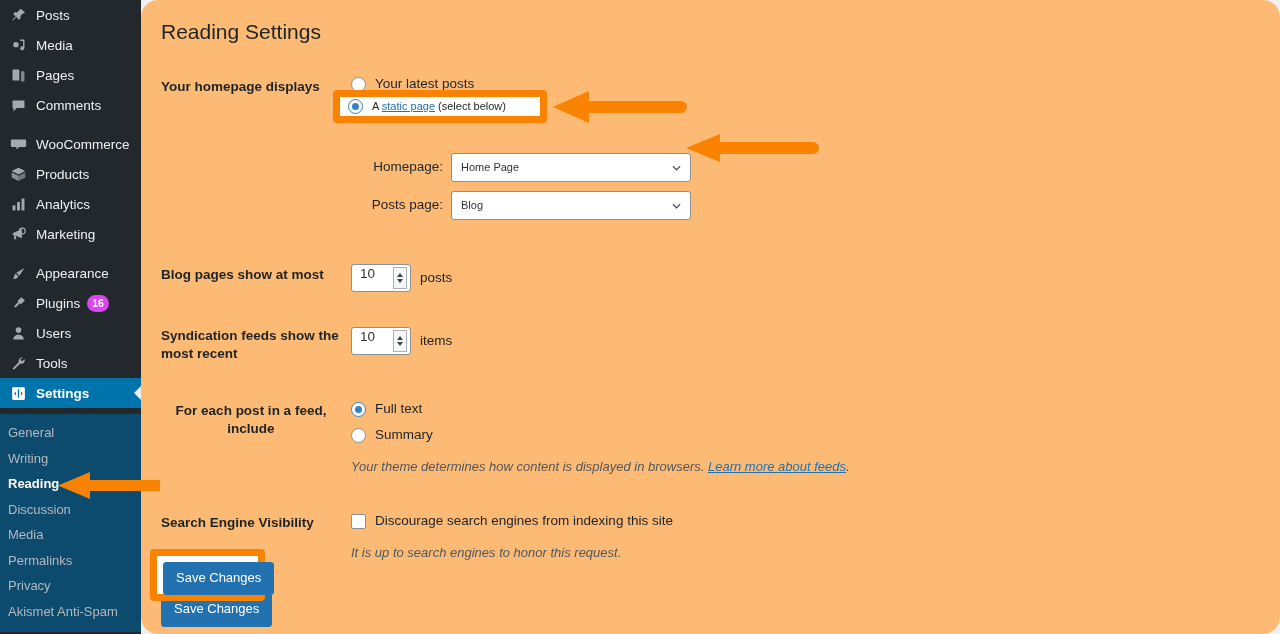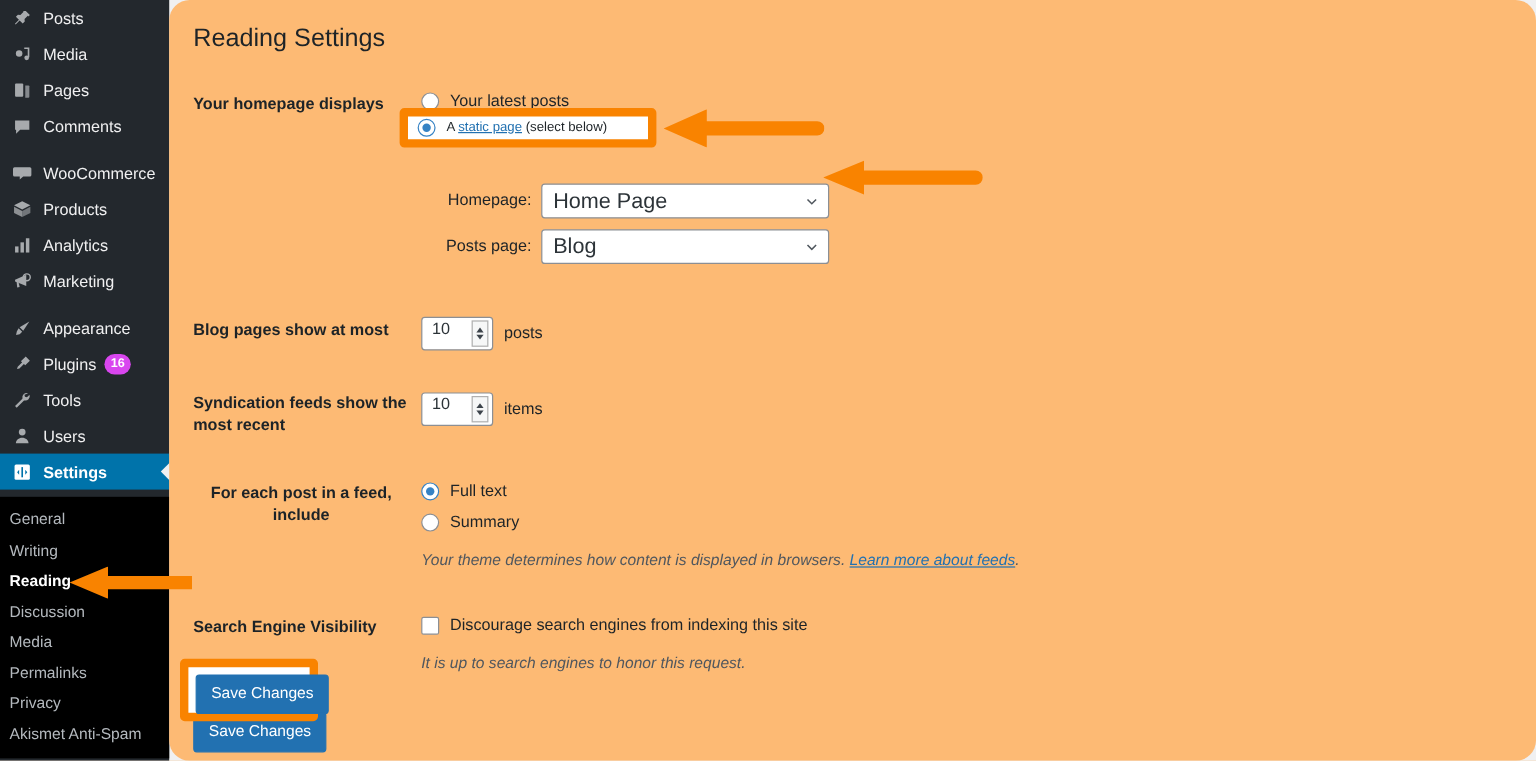--- a/index.html
+++ b/index.html
@@ -63,21 +63,21 @@
     color: #fff;
     font-size: 10.5px;
     font-weight: 600;
     text-align: left;
   }
 
   #submenu {
     position: absolute;
     left: 0; top: 414px;
     width: 141px;
-    background: #000000;
+    background: #0c4a6e;
     padding-top: 6px;
     padding-bottom: 8px;
   }
   .submenu-item {
     display: block;
     height: 25.5px; line-height: 25.5px;
     padding-left: 8px;
     font-size: 13px;
     color: #b4b9be;
     white-space: nowrap;
@@ -176,21 +176,21 @@
     color: #1d2327;
   }
   .select-box {
     position: relative;
     width: 240px; height: 29px;
     border: 1px solid #8c8f94;
     border-radius: 3px;
     background: #fff;
     display: flex; align-items: center;
     padding: 0 26px 0 9px;
-    font-size: 18px;
+    font-size: 11px;
     color: #2c3338;
   }
   .select-box .chev {
     position: absolute; right: 9px; top: 50%;
     margin-top: -3px;
     width: 9px; height: 6px;
   }
 
   .num-row { display: flex; align-items: center; }
   .num-input {
@@ -364,34 +364,34 @@
             <path d="M13.5 2.5l4 4-4.5 4.5-1.3-1.3-4.4 4.4-2.4.7.7-2.4 4.4-4.4L8.7 7z"></path>
           </svg>
       </span>
       <span>Plugins</span>
       <span class="badge">16</span>
     </div>
 
     <div class="menu-item">
       <span class="mi-icon">
         <svg width="17" height="17" viewBox="0 0 20 20" fill="currentColor">
-            <path d="M15.8 3.2a4.4 4.4 0 00-5.6 5.4L3 15.8 4.6 17.4l7.2-7.2a4.4 4.4 0 005.4-5.6l-2.5 2.5-2-.5-.5-2z"></path>
-          </svg>
-      </span>
-      <span>Tools</span>
-    </div>
-
-    <div class="menu-item">
-      <span class="mi-icon">
-        <svg width="17" height="17" viewBox="0 0 20 20" fill="currentColor">
             <circle cx="10" cy="6" r="3.3"></circle>
             <path d="M3.8 17c0-3.4 2.8-5.6 6.2-5.6s6.2 2.2 6.2 5.6z"></path>
           </svg>
       </span>
       <span>Users</span>
+    </div>
+
+    <div class="menu-item">
+      <span class="mi-icon">
+        <svg width="17" height="17" viewBox="0 0 20 20" fill="currentColor">
+            <path d="M15.8 3.2a4.4 4.4 0 00-5.6 5.4L3 15.8 4.6 17.4l7.2-7.2a4.4 4.4 0 005.4-5.6l-2.5 2.5-2-.5-.5-2z"></path>
+          </svg>
+      </span>
+      <span>Tools</span>
     </div>
 
     <div class="menu-item current">
       <span class="mi-icon">
         <svg width="17" height="17" viewBox="0 0 20 20" fill="currentColor">
             <rect x="2.5" y="2.5" width="15" height="15" rx="1.5"></rect>
             <path d="M7 7.5l-2 2.5 2 2.5zM13 7.5l2 2.5-2 2.5z" fill="#0073aa"></path>
             <rect x="9.2" y="5" width="1.6" height="10" fill="#0073aa"></rect>
           </svg>
       </span>

